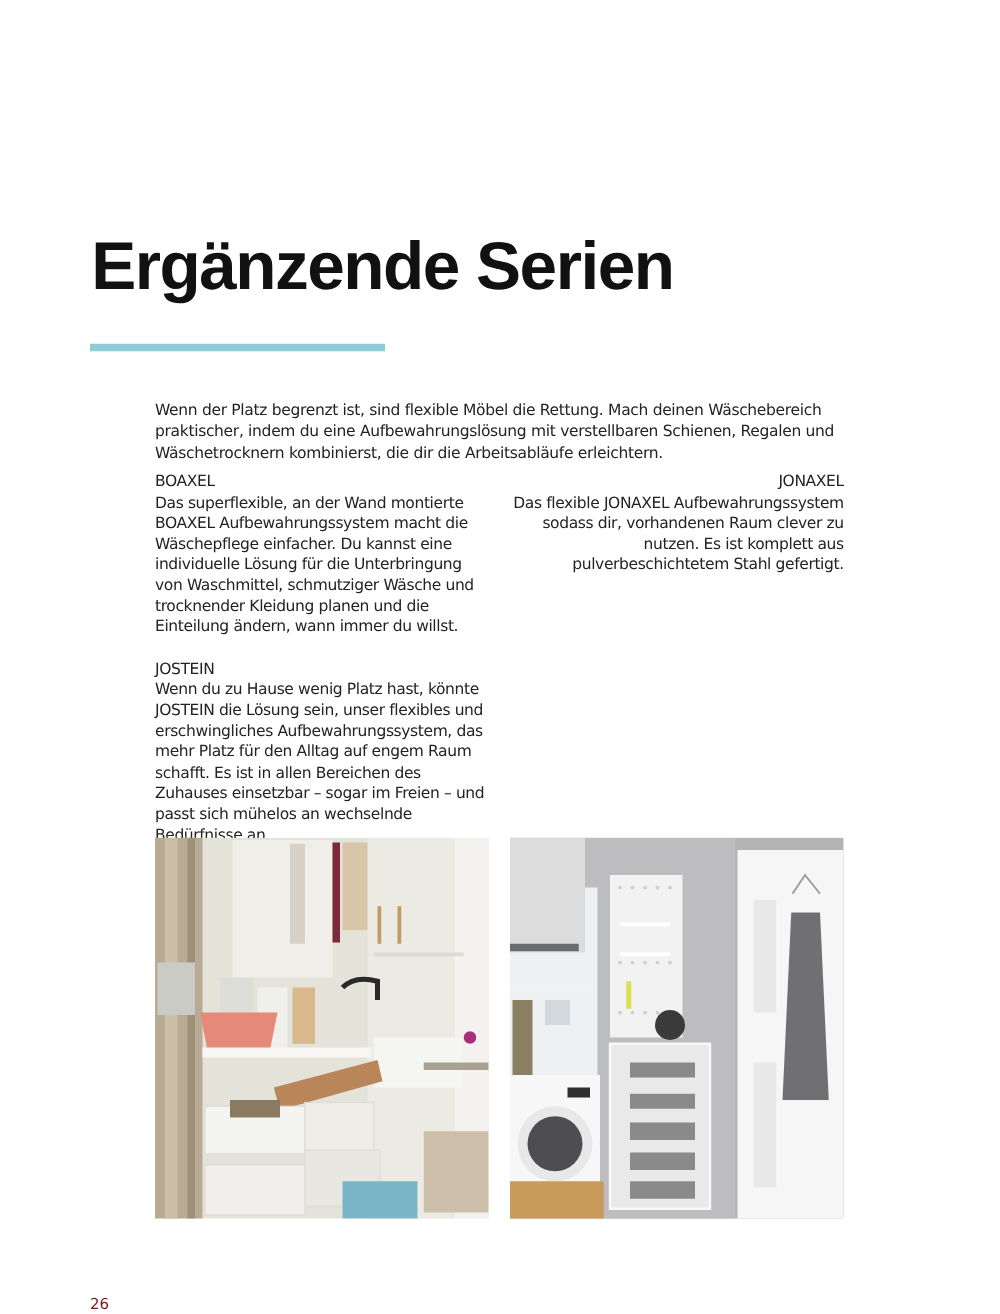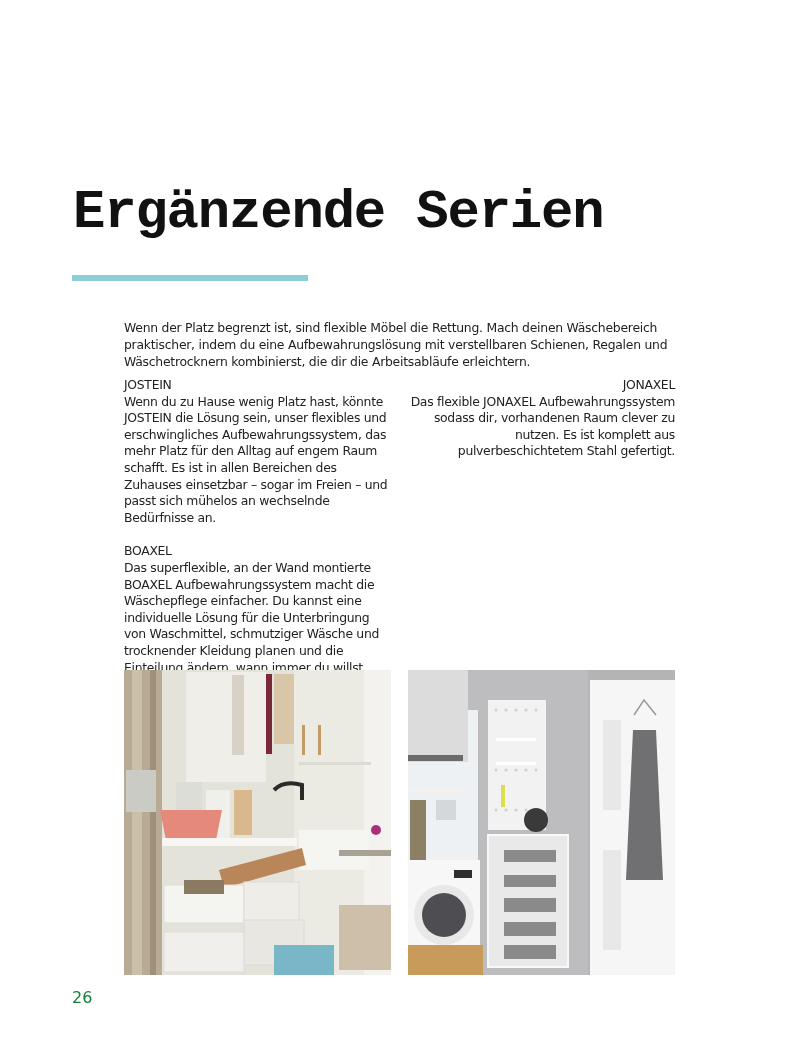--- a/index.html
+++ b/index.html
@@ -3,21 +3,21 @@
   <meta charset="utf-8">
   <style>
     html, body { margin: 0; padding: 0; }
     body {
       width: 800px; height: 1051px; background: #ffffff; position: relative;
       font-family: "DejaVu Sans", "Liberation Sans", sans-serif; color: #1a1a1a;
       overflow: hidden;
     }
     .page-title {
       position: absolute; left: 73px; top: 178px; margin: 0;
-      font-family: Liberation Mono, monospace; font-weight: bold;
+      font-family: Liberation Sans, sans-serif; font-weight: bold;
       font-size: 54px; letter-spacing: -1.2px; line-height: 70px; color: #111111;
     }
     .accent-bar {
       position: absolute; left: 72px; top: 275px; width: 236px; height: 6px;
     }
     .intro {
       position: absolute; left: 124px; top: 319px; width: 552px; margin: 0;
       font-size: 12.4px; line-height: 17px; letter-spacing: -0.25px; color: #222;
     }
     .col { position: absolute; top: 377px; width: 270px; }
@@ -28,39 +28,39 @@
       margin: 0; font-size: 12.4px; line-height: 16.6px; letter-spacing: -0.3px; color: #222;
       font-weight: normal;
     }
     .photo {
       position: absolute; top: 670px; width: 267px; height: 305px; overflow: hidden;
     }
     .photo-left { left: 124px; }
     .photo-right { left: 408px; }
     .photo svg { display: block; width: 100%; height: 100%; }
     .page-number {
-      position: absolute; left: 72px; top: 988px; font-size: 16px; color: #15803d;
+      position: absolute; left: 72px; top: 1036px; font-size: 12px; color: #7f1d1d;
     }
   </style>
 </head>
 <body>
 
 <h1 class="page-title">Ergänzende Serien</h1>
 <div class="accent-bar" style="background: rgb(140, 205, 214);"></div>
 
 <p class="intro">Wenn der Platz begrenzt ist, sind flexible Möbel die Rettung. Mach deinen Wäschebereich praktischer, indem du eine Aufbewahrungslösung mit verstellbaren Schienen, Regalen und Wäschetrocknern kombinierst, die dir die Arbeitsabläufe erleichtern.</p>
 
 <div class="col col-left">
   <div class="section">
+    <h3 class="section-title">BOAXEL</h3>
+    <p class="section-body">Das superflexible, an der Wand montierte BOAXEL Aufbewahrungssystem macht die Wäschepflege einfacher. Du kannst eine individuelle Lösung für die Unterbringung von Waschmittel, schmutziger Wäsche und trocknender Kleidung planen und die Einteilung ändern, wann immer du willst.</p>
+  </div>
+  <div class="section">
     <h3 class="section-title">JOSTEIN</h3>
     <p class="section-body">Wenn du zu Hause wenig Platz hast, könnte JOSTEIN die Lösung sein, unser flexibles und erschwingliches Aufbewahrungssystem, das mehr Platz für den Alltag auf engem Raum schafft. Es ist in allen Bereichen des Zuhauses einsetzbar – sogar im Freien – und passt sich mühelos an wechselnde Bedürfnisse an.</p>
-  </div>
-  <div class="section">
-    <h3 class="section-title">BOAXEL</h3>
-    <p class="section-body">Das superflexible, an der Wand montierte BOAXEL Aufbewahrungssystem macht die Wäschepflege einfacher. Du kannst eine individuelle Lösung für die Unterbringung von Waschmittel, schmutziger Wäsche und trocknender Kleidung planen und die Einteilung ändern, wann immer du willst.</p>
   </div>
 </div>
 
 <div class="col col-right">
   <div class="section">
     <h3 class="section-title">JONAXEL</h3>
     <p class="section-body">Das flexible JONAXEL Aufbewahrungssystem sodass dir, vorhandenen Raum clever zu nutzen. Es ist komplett aus pulverbeschichtetem Stahl gefertigt.</p>
   </div>
 </div>
 

